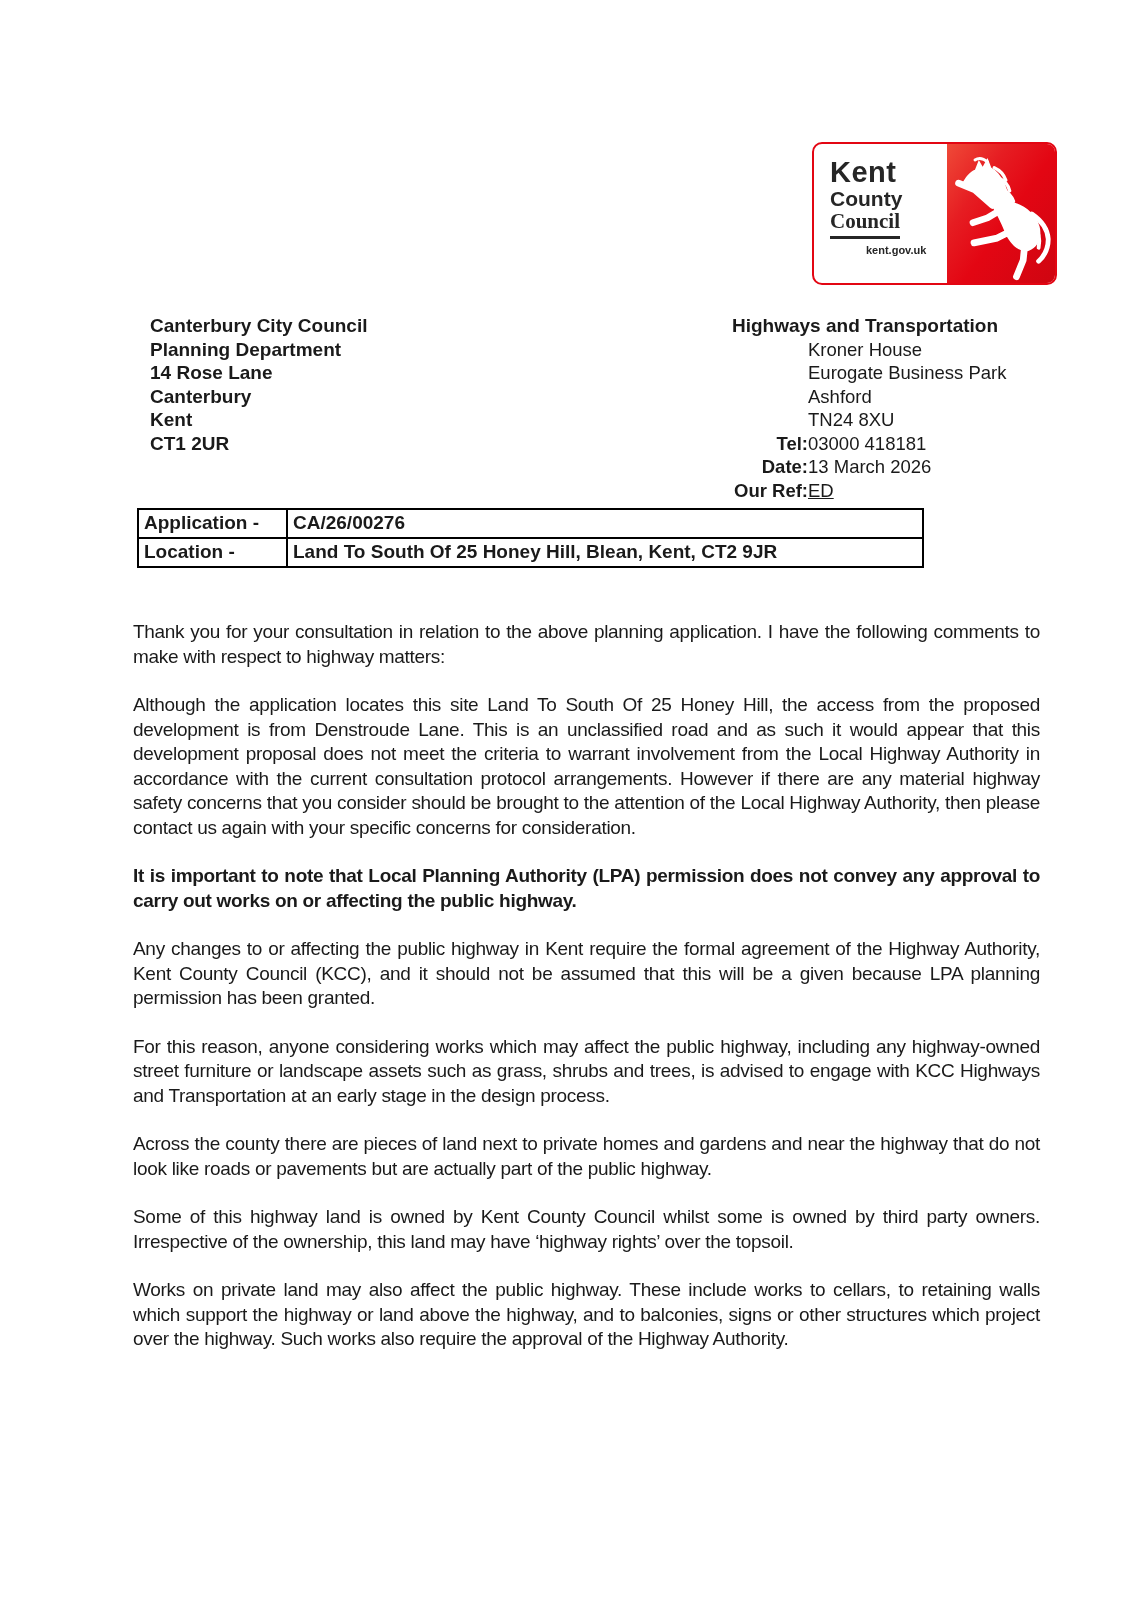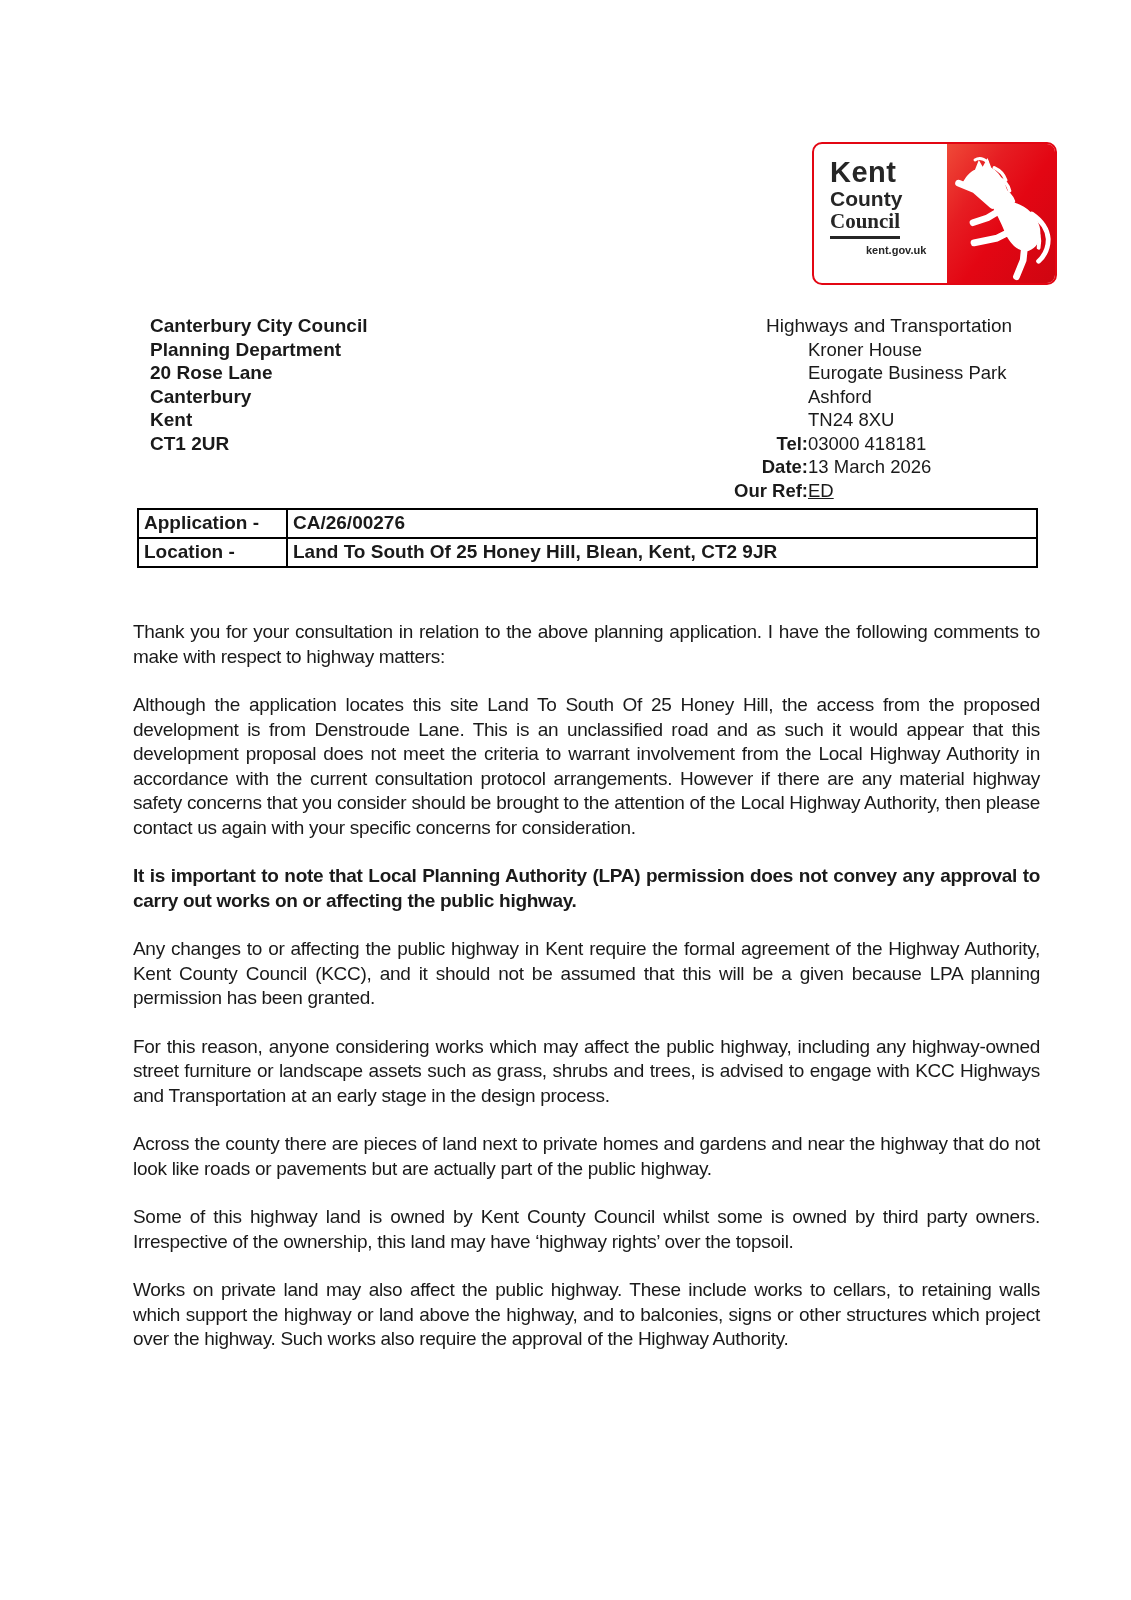--- a/index.html
+++ b/index.html
@@ -25,29 +25,29 @@
     background:linear-gradient(125deg,#ef4a38 0%,#e61d22 30%,var(--brand-red,#e30613) 55%,#cf0511 100%);
   }
   .logo-red svg { position:absolute; left:0; top:0; width:100%; height:100%; }
 
   
   .recipient {
     position:absolute; left:150px; top:314px;
     font-size:19px; font-weight:bold; line-height:23.5px;
   }
   .sender { position:absolute; left:660px; top:314px; width:455px; font-size:18.5px; line-height:23.5px; }
-  .sender-dept { font-weight:normal; margin-left:106px; white-space:nowrap; font-size:19px; }
+  .sender-dept { font-weight:bold; margin-left:72px; white-space:nowrap; font-size:19px; }
   .sender-row { display:grid; grid-template-columns:148px 1fr; }
   .s-label { font-weight:bold; text-align:right; white-space:nowrap; }
   .s-value { white-space:nowrap; }
   .u { text-decoration:underline; }
 
   
   .app-table {
-    position:absolute; left:137px; top:508px; width:901px;
+    position:absolute; left:137px; top:508px; width:787px;
     border-collapse:collapse; font-size:19px; font-weight:bold;
     table-layout:fixed;
   }
   .app-table td { border:2px solid #000; padding:1px 6px 2px 5px; height:24px;
                   white-space:nowrap; overflow:hidden; }
   .app-table td.t-label { width:136px; }
 
   
   .body-text {
     position:absolute; left:133px; top:620px; width:907px;
@@ -90,21 +90,21 @@
         <path fill="none" stroke="#ffffff" stroke-width="3.5" stroke-linecap="round" d="M54,33 Q63,37 65,46"></path>
         <path fill="none" stroke="#ffffff" stroke-width="3.5" stroke-linecap="round" d="M58,45 Q66,49 69,57"></path>
         <path fill="none" stroke="#ffffff" stroke-width="3" stroke-linecap="round" d="M42,16 Q35,10 29,14"></path>
       </svg>
     </div>
   </div>
 
   <div class="recipient">
     <div>Canterbury City Council</div>
     <div>Planning Department</div>
-    <div>20 Rose Lane</div>
+    <div>14 Rose Lane</div>
     <div>Canterbury</div>
     <div>Kent</div>
     <div>CT1 2UR</div>
   </div>
 
   <div class="sender">
     <div class="sender-dept">Highways and Transportation</div>
     <div class="sender-row">
       <span class="s-label"></span>
       <span class="s-value">Kroner House</span>

